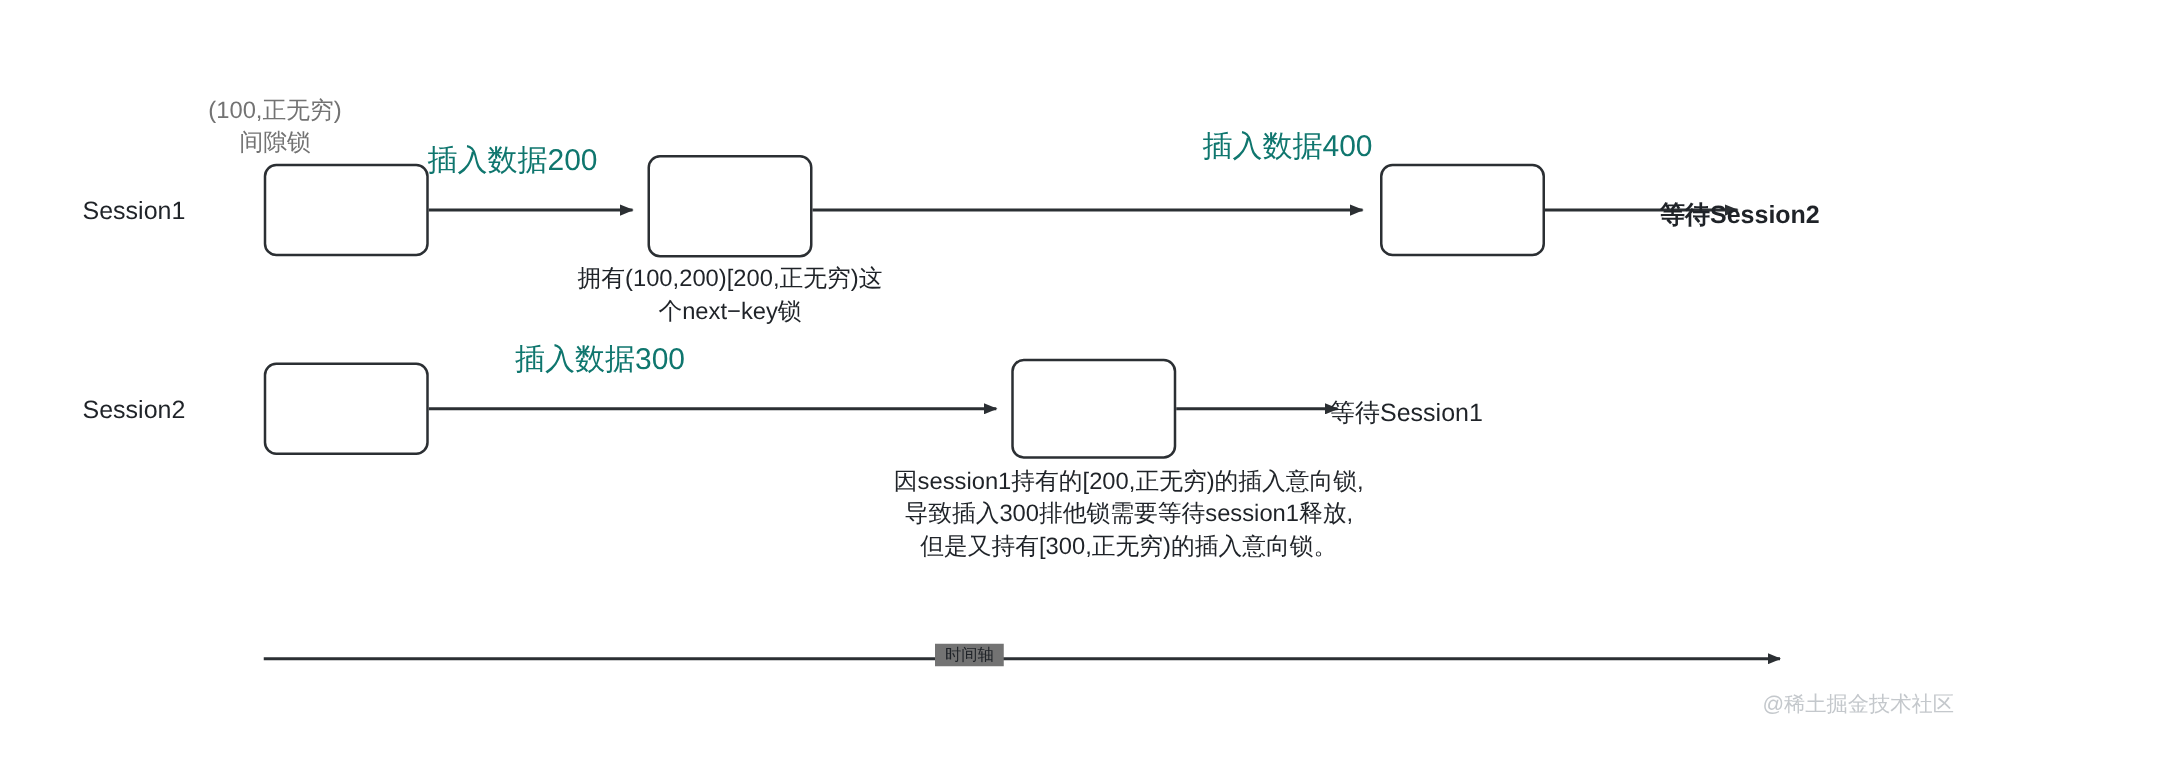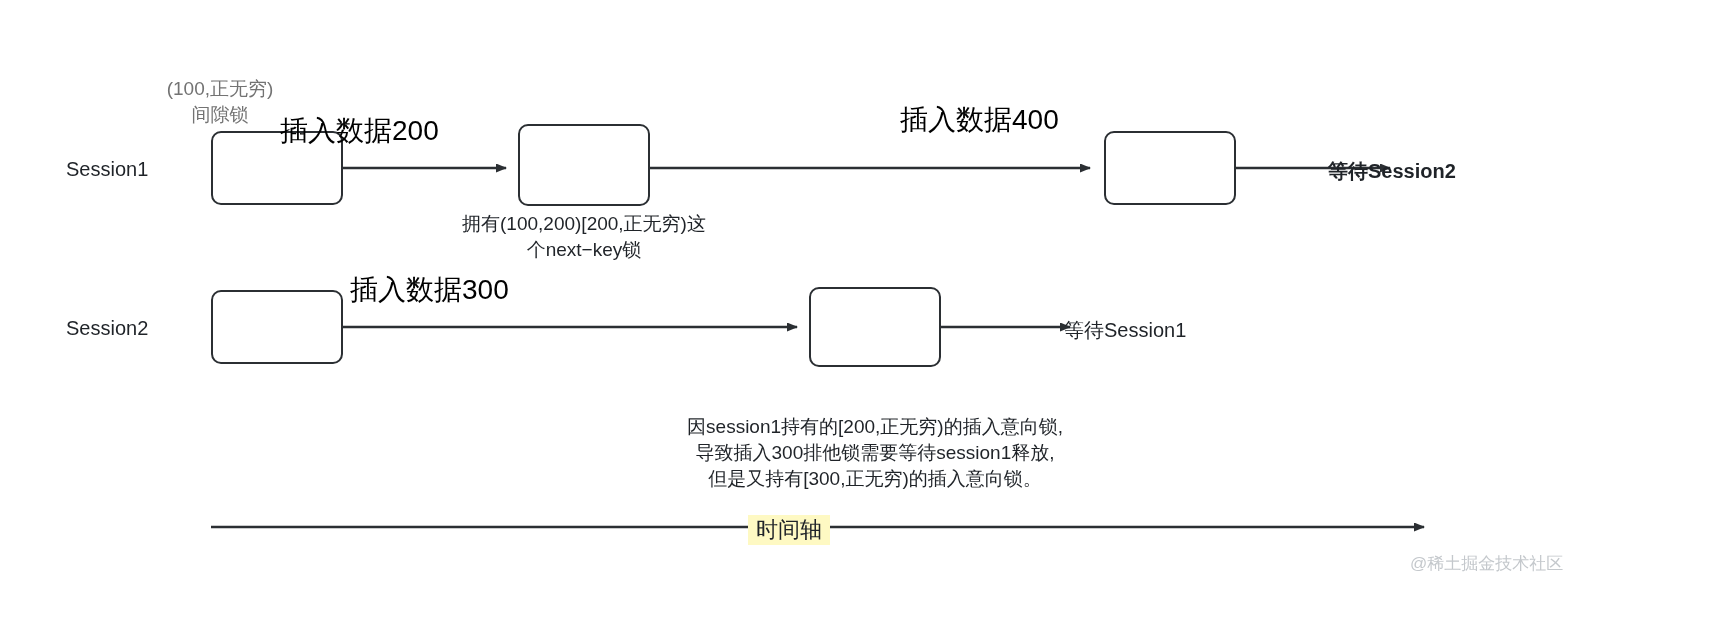--- a/index.html
+++ b/index.html
@@ -24,23 +24,24 @@
     border: 2.5px solid #2b2f33;
     border-radius: 10px;
     background: #ffffff;
   }
   .lane-label {
     font-size: 20px;
     color: #1f2328;
     white-space: nowrap;
   }
   .edge-label {
-    font-size: 28px;
-    color: #000000;
+    font-size: 24px;
+    color: #0f766e;
     white-space: nowrap;
+    text-align: center;
   }
   .caption {
     font-size: 19px;
     line-height: 26px;
     color: #1f2328;
     text-align: center;
     white-space: nowrap;
   }
   .top-note {
     font-size: 19px;
@@ -49,23 +50,23 @@
     text-align: center;
     white-space: nowrap;
     margin-top: 42px;
   }
   .end-label {
     font-size: 20px;
     color: #1f2328;
     white-space: nowrap;
   }
   .axis-label {
-    font-size: 22px;
+    font-size: 13px;
     color: #1f2328;
-    background: #fef9c3;
+    background: #737373;
     padding: 0 8px;
     white-space: nowrap;
     font-family: Liberation Serif, serif;
   }
   .watermark {
     font-size: 17px;
     color: #c4c8cc;
     white-space: nowrap;
   }
   svg.lines {
@@ -125,21 +126,21 @@
   <div class="abs end-label" style="left:1328px; top:158px;font-weight:bold;">等待Session2</div>
 
   <div class="abs lane-label" style="left:66px; top:317px;">Session2</div>
 
   <div class="abs node-box" style="left:211px; top:290px; width:132px; height:74px;"></div>
 
   <div class="abs edge-label" style="left:350px; top:271px; width:260px;">插入数据300</div>
 
   <div class="abs node-box" style="left:809px; top:287px; width:132px; height:80px;"></div>
 
-  <div class="abs caption" style="left:625px; top:373px; width:500px;margin-top:41px;">
+  <div class="abs caption" style="left:653px; top:373px; width:500px;">
     <div>因session1持有的[200,正无穷)的插入意向锁,</div>
     <div>导致插入300排他锁需要等待session1释放,</div>
     <div>但是又持有[300,正无穷)的插入意向锁。</div>
   </div>
 
   <div class="abs end-label" style="left:1064px; top:317px;">等待Session1</div>
 
   <div class="abs axis-label" style="left:748px; top:515px;">时间轴</div>
 
   <div class="abs watermark" style="left:1410px; top:552px;text-align:center;">@稀土掘金技术社区</div>

